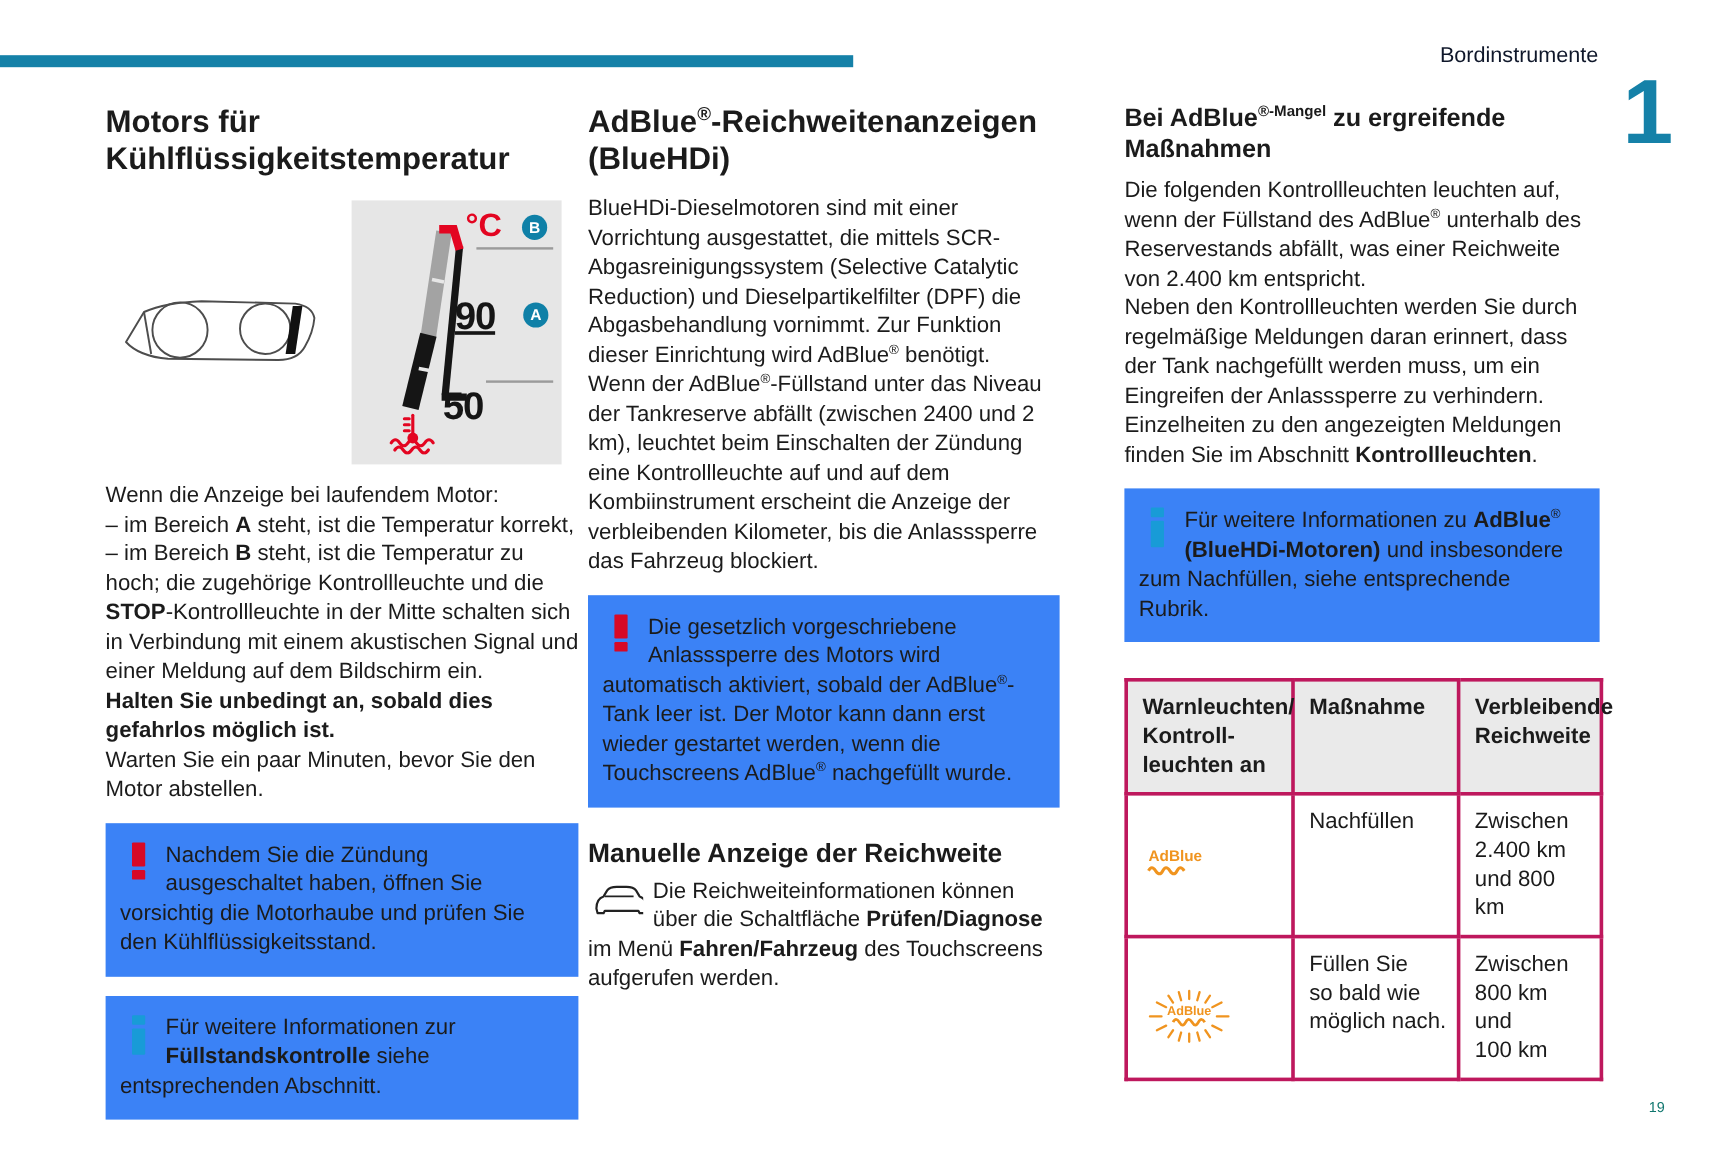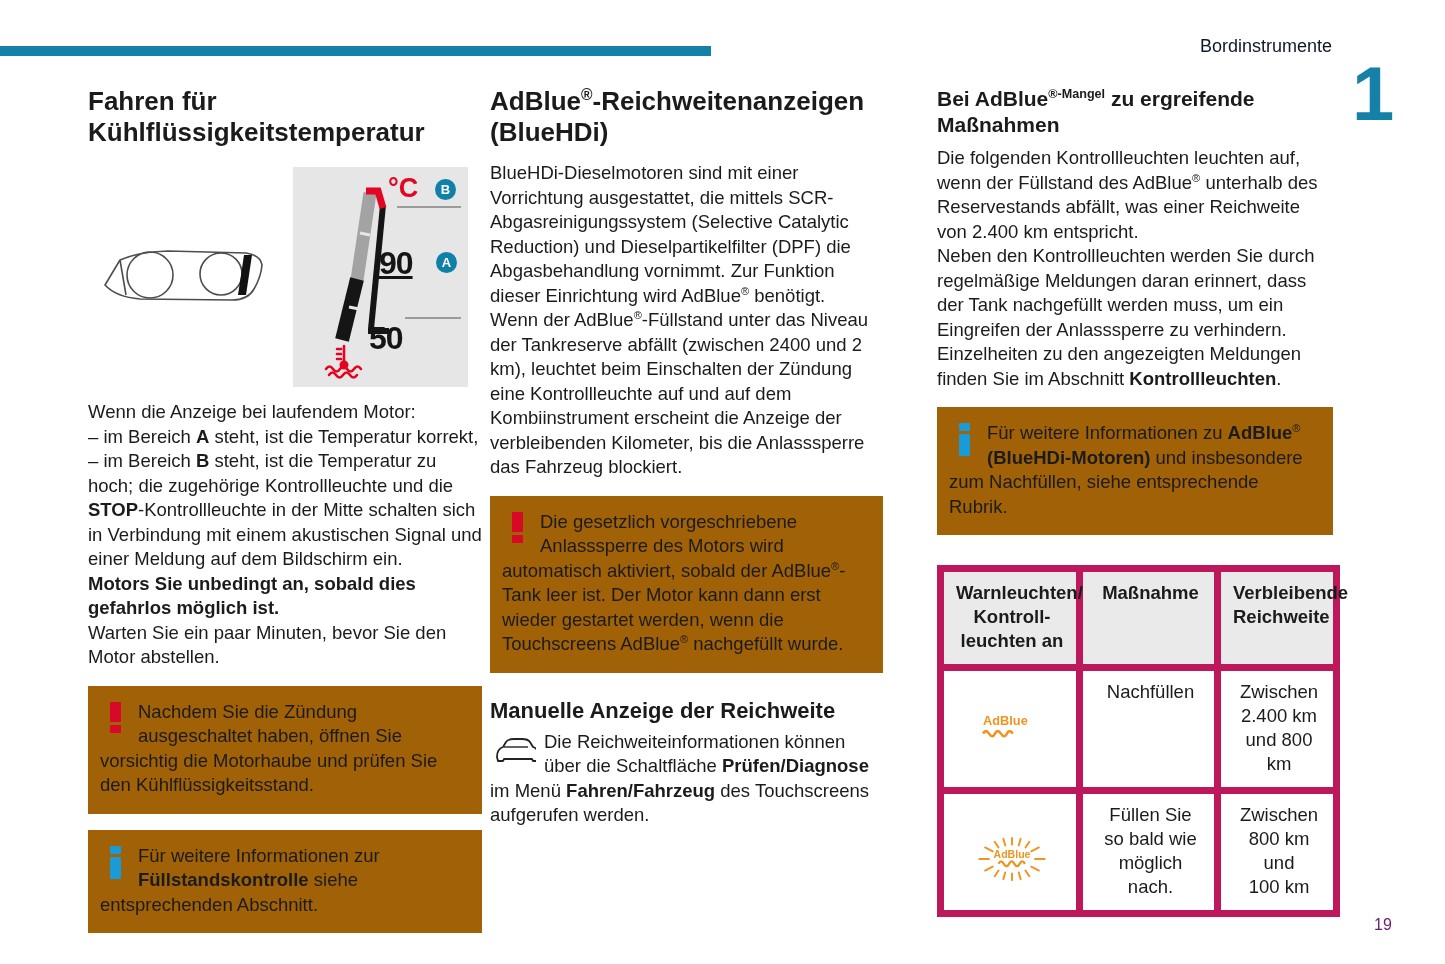--- a/index.html
+++ b/index.html
@@ -4,21 +4,21 @@
 <style>
   html,body{margin:0;padding:0;}
   body{
     width:1445px;height:964px;position:relative;overflow:hidden;
     background:#ffffff;color:#1b1b1b;
     font-family:"Liberation Sans", sans-serif;
   }
   .topbar{position:absolute;left:0;top:46px;width:711px;height:10px;background:#1581a8;}
   .header-label{position:absolute;top:36px;right:113px;font-size:18px;color:#0f172a;}
   .chapter-num{position:absolute;left:1352px;top:56px;font-size:76px;line-height:1;font-weight:bold;color:#1581a8;}
-  .page-num{position:absolute;left:1374px;top:916px;font-size:16px;color:#701a75;}
+  .page-num{position:absolute;left:1374px;top:916px;font-size:12px;color:#0f766e;}
 
   .col{position:absolute;top:86px;}
   #col1{left:88px;width:394px;}
   #col2{left:490px;width:393px;}
   #col3{left:937px;width:396px;}
 
   h2{font-size:26px;line-height:31px;margin:0;font-weight:bold;}
   #col3 h2{font-size:21px;line-height:26px;}
   h3{font-size:22px;line-height:27px;margin:24px 0 6px 0;font-weight:bold;}
   p{font-size:18.5px;line-height:24.5px;margin:0;}
@@ -39,46 +39,46 @@
   .s90{left:86px;top:78px;text-decoration:underline;}
   .s50{left:76px;top:153px;}
   .hline{position:absolute;height:2px;background:#9b9b9b;}
   .hl1{left:104px;top:39px;width:64px;}
   .hl2{left:112px;top:150px;width:56px;}
   .coolant{position:absolute;left:30px;top:176px;}
 
   .intro{margin-top:13px;}
 
   
-  .box{background:#a16207;padding:14px 12px 16px 12px;margin-top:16px;overflow:hidden;}
+  .box{background:#3b82f6;padding:14px 12px 16px 12px;margin-top:16px;overflow:hidden;}
   .wico,.iico{float:left;width:11px;margin:2px 17px 4px 10px;}
   .wico .bar{height:20px;background:#d70926;border-radius:1px;}
   .wico .dot{height:8px;margin-top:3px;background:#d70926;border-radius:1px;}
   .iico .dot{height:8px;margin-bottom:3px;background:#189bd7;border-radius:1px;}
   .iico .bar{height:22px;background:#189bd7;border-radius:1px;}
 
   .car-ico{float:left;margin:4px 8px 0 2px;}
 
   
   table{border-collapse:collapse;table-layout:fixed;width:100%;margin-top:30px;}
-  th,td{border:7px solid #be185d;font-size:18.5px;line-height:24px;
-        padding:9px 8px 11px 12px;text-align:center;vertical-align:top;white-space:pre-line;}
+  th,td{border:3px solid #be185d;font-size:18.5px;line-height:24px;
+        padding:9px 8px 11px 12px;text-align:left;vertical-align:top;white-space:pre-line;}
   th{background:#eaeaea;font-weight:bold;}
   td.icon-cell{padding-top:16px;}
 </style>
 </head>
 <body>
 
 <div class="topbar"></div>
 <div class="header-label">Bordinstrumente</div>
 <div class="chapter-num">1</div>
 <div class="page-num">19</div>
 
 <div class="col" id="col1">
-  <h2>Fahren für Kühlflüssigkeitstemperatur</h2>
+  <h2>Motors für Kühlflüssigkeitstemperatur</h2>
 
   <div class="figure">
     <svg class="cluster" width="170" height="66" viewBox="0 0 170 66">
       <g fill="none" stroke="#4d4d4d" stroke-width="1.6" stroke-linejoin="round">
         <path d="M7,42 L22,17 Q40,9 70,8 L148,10 Q162,12 164,22 Q163,34 156,46 Q150,57 134,57 L42,56 Q18,54 7,42 Z"></path>
         <path d="M22,17 L28,52"></path>
         <circle cx="52" cy="32" r="23"></circle>
         <circle cx="123" cy="31" r="21"></circle>
       </g>
       <polygon points="146,12 154,12 148,52 140,52" fill="#111"></polygon>
@@ -112,21 +112,21 @@
         </g>
         <circle cx="21" cy="22" r="4.5" fill="#e30521"></circle>
       </svg>
     </div>
   </div>
 
   <div class="intro">
     <p><span>Wenn die Anzeige bei laufendem Motor:</span></p>
     <p><span>–  im Bereich </span><span class="b">A</span><span> steht, ist die Temperatur korrekt,</span></p>
     <p><span>–  im Bereich </span><span class="b">B</span><span> steht, ist die Temperatur zu hoch; die zugehörige Kontrollleuchte und die </span><span class="b">STOP</span><span>-Kontrollleuchte in der Mitte schalten sich in Verbindung mit einem akustischen Signal und einer Meldung auf dem Bildschirm ein.</span></p>
-    <p><span class="b">Motors Sie unbedingt an, sobald dies gefahrlos möglich ist.</span></p>
+    <p><span class="b">Halten Sie unbedingt an, sobald dies gefahrlos möglich ist.</span></p>
     <p><span>Warten Sie ein paar Minuten, bevor Sie den Motor abstellen.</span></p>
   </div>
 
   <div class="box">
     <div class="wico">
         <div class="bar"></div>
         <div class="dot"></div>
       </div>
     <p><span>Nachdem Sie die Zündung ausgeschaltet haben, öffnen Sie vorsichtig die Motorhaube und prüfen Sie den Kühlflüssigkeitsstand.</span></p>
   </div>

